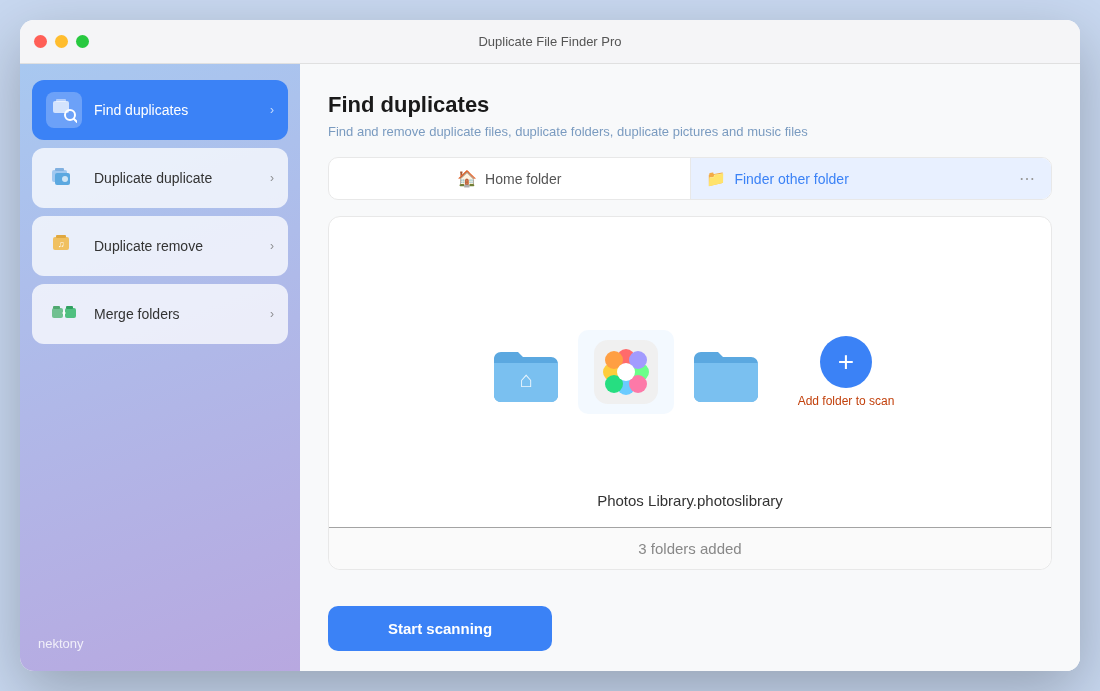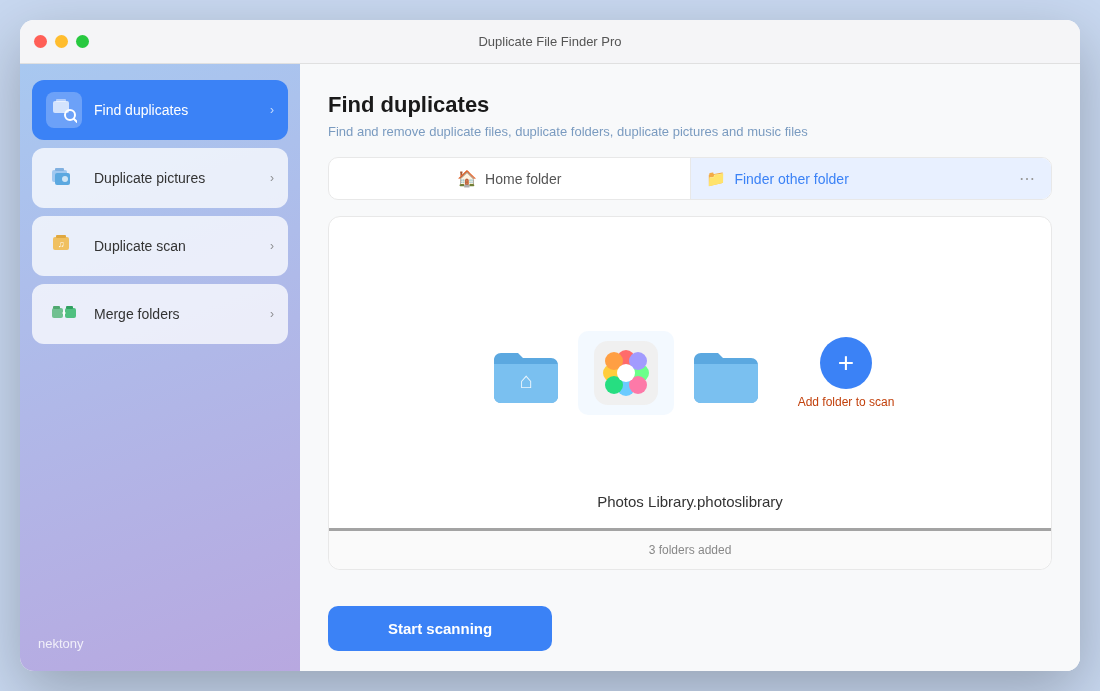--- a/index.html
+++ b/index.html
@@ -282,23 +282,23 @@
       color: #333;
       font-weight: 500;
       position: absolute;
       bottom: 18px;
       left: 50%;
       transform: translateX(-50%);
       white-space: nowrap;
     }
 
     .folder-status-bar {
-      border-top: 3px solid #a3a3a3;
+      border-top: 1px solid #a3a3a3;
       padding: 12px 20px;
-      font-size: 12px;
+      font-size: 15px;
       color: #888;
       text-align: center;
       background: #fafafa;
       border-radius: 0 0 12px 12px;
       flex-shrink: 0;
     }
 
     
     .action-bar {
       display: flex;
@@ -353,33 +353,33 @@
 
         <div class="sidebar-item">
           <div class="sidebar-icon">
             <svg width="26" height="26" viewBox="0 0 26 26" fill="none">
               <rect x="1" y="5" width="15" height="12" rx="2" fill="#a0c8f0"></rect>
               <rect x="4" y="3" width="9" height="3" rx="1" fill="#80b0e0"></rect>
               <rect x="4" y="8" width="15" height="12" rx="2" fill="#5ba8e0"></rect>
               <circle cx="14" cy="14" r="3" fill="#fff" opacity="0.7"></circle>
             </svg>
           </div>
-          <span class="sidebar-label">Duplicate pictures</span>
+          <span class="sidebar-label">Duplicate duplicate</span>
           <span class="sidebar-chevron">›</span>
         </div>
 
         <div class="sidebar-item">
           <div class="sidebar-icon">
             <svg width="26" height="26" viewBox="0 0 26 26" fill="none">
               <rect x="2" y="4" width="16" height="13" rx="2" fill="#f0c060"></rect>
               <rect x="5" y="2" width="10" height="3" rx="1" fill="#e0a840"></rect>
               <text x="10" y="14" text-anchor="middle" fill="white" font-size="9">♫</text>
             </svg>
           </div>
-          <span class="sidebar-label">Duplicate scan</span>
+          <span class="sidebar-label">Duplicate remove</span>
           <span class="sidebar-chevron">›</span>
         </div>
 
         <div class="sidebar-item">
           <div class="sidebar-icon">
             <svg width="26" height="26" viewBox="0 0 26 26" fill="none">
               <rect x="1" y="7" width="11" height="10" rx="2" fill="#70c090"></rect>
               <rect x="2" y="5" width="7" height="3" rx="1" fill="#50a870"></rect>
               <rect x="14" y="7" width="11" height="10" rx="2" fill="#50c080"></rect>
               <rect x="15" y="5" width="7" height="3" rx="1" fill="#30a060"></rect>

